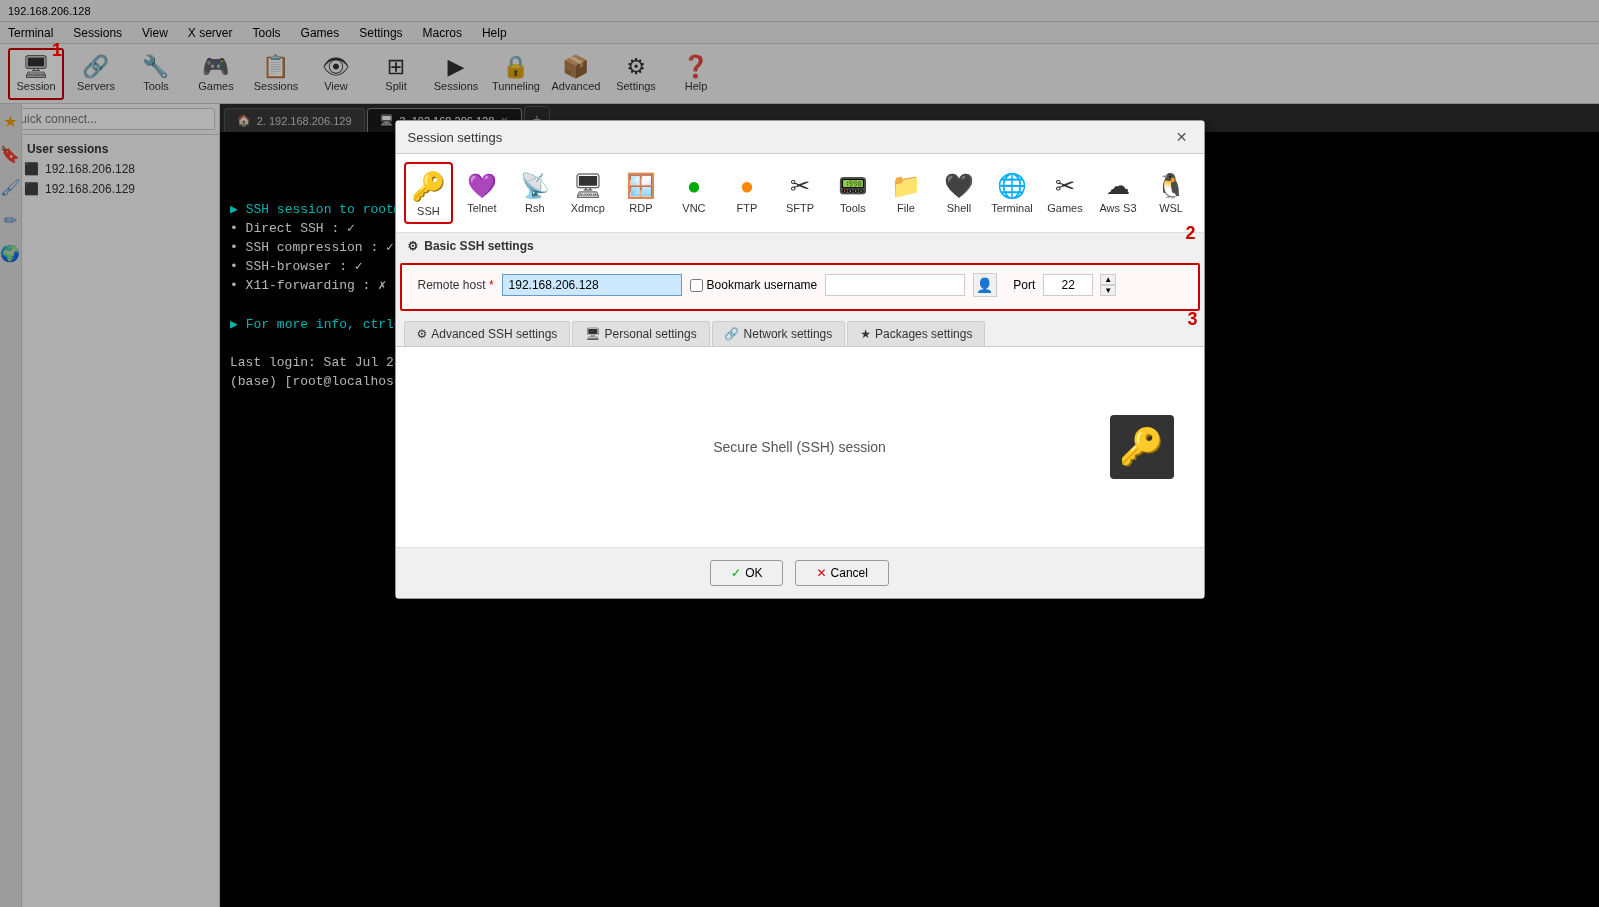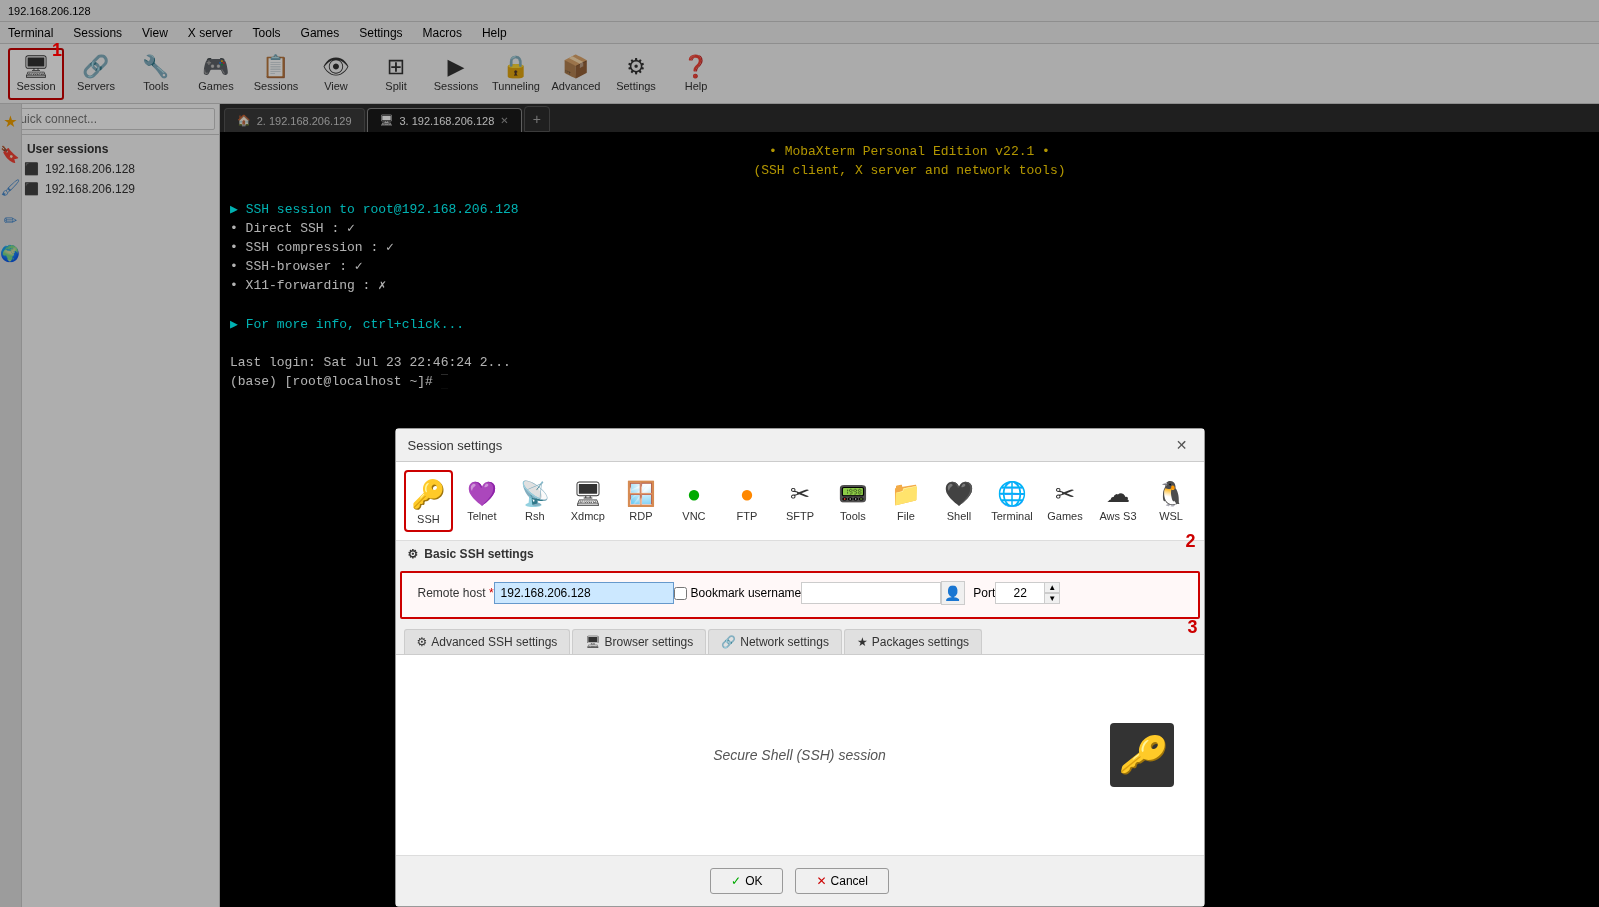--- a/index.html
+++ b/index.html
@@ -155,21 +155,21 @@
     .t-cyan { color: #00ffff; }
     .t-white { color: #ffffff; }
     .t-center { text-align: center; }
 
     
     .dialog-overlay {
       position: fixed;
       top: 0; left: 0; right: 0; bottom: 0;
       background: rgba(0,0,0,0.3);
       display: flex;
-      align-items: flex-end;
+      align-items: flex-start;
       justify-content: center;
       padding-top: 120px;
     }
     .dialog {
       background: #f0f0f0;
       border: 1px solid #999;
       border-radius: 4px;
       width: 810px;
       box-shadow: 4px 4px 12px rgba(0,0,0,0.4);
     }
@@ -215,20 +215,21 @@
       font-weight: bold;
       color: #333;
       display: flex;
       align-items: center;
       gap: 6px;
     }
     .remote-host-row {
       display: flex;
       align-items: center;
       padding: 8px 16px 12px 16px;
+      gap: 8px;
       border: 2px solid #cc0000;
       margin: 4px;
       border-radius: 2px;
       background: #fff8f8;
     }
     .remote-host-label { font-size: 12px; color: #333; white-space: nowrap; }
     .remote-host-input {
       background: #cce8ff;
       border: 1px solid #6699cc;
       padding: 3px 6px;
@@ -284,21 +285,20 @@
 
     
     .settings-content {
       background: #fff;
       min-height: 200px;
       padding: 20px;
       display: flex;
       align-items: center;
       justify-content: center;
       position: relative;
-      font-style: italic;
     }
     .ssh-description {
       font-size: 14px;
       color: #555;
       text-align: center;
     }
     .key-icon-large {
       position: absolute;
       right: 30px;
       top: 50%;
@@ -591,21 +591,21 @@
 
     <div style="position:relative;">
       <div style="position:absolute; top:-6px; right:6px; color:#cc0000; font-weight:bold; font-size:18px; z-index:10;">3</div>
       <div class="settings-tabs">
         <div class="settings-tab">
           <span>⚙</span>
           <span>Advanced SSH settings</span>
         </div>
         <div class="settings-tab">
           <span>🖥</span>
-          <span>Browser settings</span>
+          <span>Personal settings</span>
         </div>
         <div class="settings-tab">
           <span>🔗</span>
           <span>Network settings</span>
         </div>
         <div class="settings-tab">
           <span>★</span>
           <span>Packages settings</span>
         </div>
       </div>

